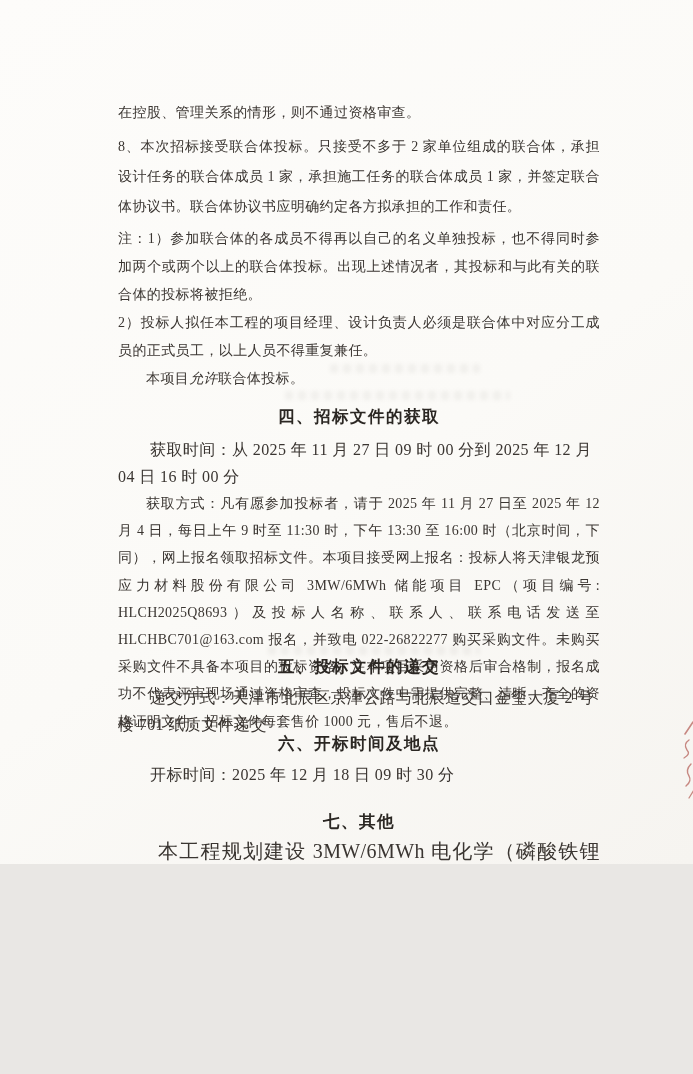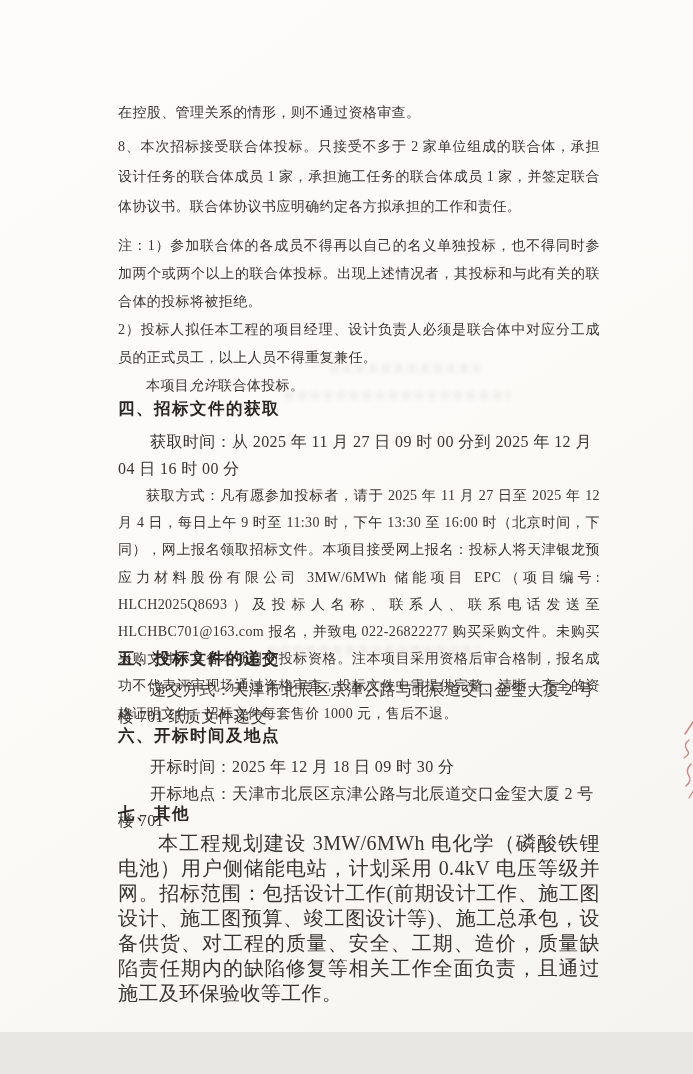--- a/index.html
+++ b/index.html
@@ -2,35 +2,35 @@
 <html><head>
 <meta charset="utf-8">
 <style>
   html,body{margin:0;padding:0;}
   body{
     width:693px;height:1074px;
     background:#e9e7e4;
     font-family:"Liberation Serif", serif;
   }
   .sheet{
-    position:relative;width:693px;height:1032px;overflow:hidden;
+    position:relative;width:693px;height:864px;overflow:hidden;
     background:linear-gradient(145deg,#fdfcfa 0%,#fbfaf7 55%,#f6f4f0 100%);
     color:#3a3531;
   }
   .seg{position:absolute;left:118px;width:482px;}
   .para{
     font-size:14px;line-height:30px;text-align:justify;
     letter-spacing:0.4px;
   }
   .notepara{font-size:14px;line-height:28px;text-align:justify;letter-spacing:0.4px;}
   .indent2{text-indent:2em;}
   .ml2{margin-left:2em;}
   .heading{
     font-weight:bold;font-size:16.5px;line-height:26px;
-    color:#2b2723;letter-spacing:1.5px;margin:4px 0 6px 0;text-align:left;
+    color:#2b2723;letter-spacing:1.5px;margin:12px 0 6px 0;text-align:center;
   }
   .heading.small-gap{margin-bottom:4px;line-height:24px;font-family:Liberation Mono, monospace;}
   .line{font-size:16px;line-height:27px;letter-spacing:0.4px;text-align:left;}
   .dense{line-height:27.2px;}
   .s7body{font-size:20px;line-height:25px;text-align:justify;letter-spacing:0.4px;text-indent:2em;}
   .italic-kai{font-style:italic;}
   
   .bleed{
     position:absolute;height:9px;border-radius:3px;
     background:repeating-linear-gradient(90deg, rgba(118,112,104,0.55) 0 8px, rgba(118,112,104,0) 8px 13px);
@@ -46,21 +46,21 @@
   .wm-text{position:absolute;left:25px;top:4px;width:19px;height:4px;background:#8d969c;border-radius:1px;opacity:0.85;}
   .wm-text2{position:absolute;left:16px;top:11px;width:27px;height:3px;background:#c3c9cc;border-radius:1px;opacity:0.8;}
 </style>
 </head>
 <body>
 
 <div class="sheet">
 
   <div class="seg" style="top:98px;">
     <div class="para" style="margin-bottom:4px;">在控股、管理关系的情形，则不通过资格审查。</div>
-    <div class="para" style="margin-bottom:10px;">8、本次招标接受联合体投标。只接受不多于 2 家单位组成的联合体，承担设计任务的联合体成员 1 家，承担施工任务的联合体成员 1 家，并签定联合体协议书。联合体协议书应明确约定各方拟承担的工作和责任。</div>
+    <div class="para" style="margin-bottom:3px;">8、本次招标接受联合体投标。只接受不多于 2 家单位组成的联合体，承担设计任务的联合体成员 1 家，承担施工任务的联合体成员 1 家，并签定联合体协议书。联合体协议书应明确约定各方拟承担的工作和责任。</div>
     <div class="notepara">注：1）参加联合体的各成员不得再以自己的名义单独投标，也不得同时参加两个或两个以上的联合体投标。出现上述情况者，其投标和与此有关的联合体的投标将被拒绝。</div>
     <div class="notepara">2）投标人拟任本工程的项目经理、设计负责人必须是联合体中对应分工成员的正式员工，以上人员不得重复兼任。</div>
     <div class="notepara ml2">
       <span>本项目</span><span class="italic-kai">允许</span><span>联合体投标。</span>
     </div>
   </div>
 
   <div class="seg" style="top:392px;">
     <div class="heading">四、招标文件的获取</div>
     <div class="line indent2">获取时间：从 2025 年 11 月 27 日 09 时 00 分到 2025 年 12 月 04 日 16 时 00 分</div>
@@ -68,21 +68,20 @@
   </div>
 
   <div class="seg" style="top:644px;">
     <div class="heading small-gap">五、投标文件的递交</div>
     <div class="line indent2">递交方式：天津市北辰区京津公路与北辰道交口金玺大厦 2 号楼 701 纸质文件递交</div>
   </div>
 
   <div class="seg" style="top:721px;">
     <div class="heading small-gap">六、开标时间及地点</div>
     <div class="line indent2">开标时间：2025 年 12 月 18 日 09 时 30 分</div>
-    <div class="line indent2">开标地点：天津市北辰区京津公路与北辰道交口金玺大厦 2 号楼 701</div>
   </div>
 
   <div class="seg" style="top:799px;">
     <div class="heading small-gap">七、其他</div>
     <div class="s7body">本工程规划建设 3MW/6MWh 电化学（磷酸铁锂电池）用户侧储能电站，计划采用 0.4kV 电压等级并网。招标范围：包括设计工作(前期设计工作、施工图设计、施工图预算、竣工图设计等)、施工总承包，设备供货、对工程的质量、安全、工期、造价，质量缺陷责任期内的缺陷修复等相关工作全面负责，且通过施工及环保验收等工作。</div>
   </div>
 
   <div class="bleed" style="left:330px;top:364px;width:150px;"></div>
   <div class="bleed" style="left:285px;top:391px;width:225px;"></div>
   <div class="bleed" style="left:268px;top:646px;width:212px;"></div>

